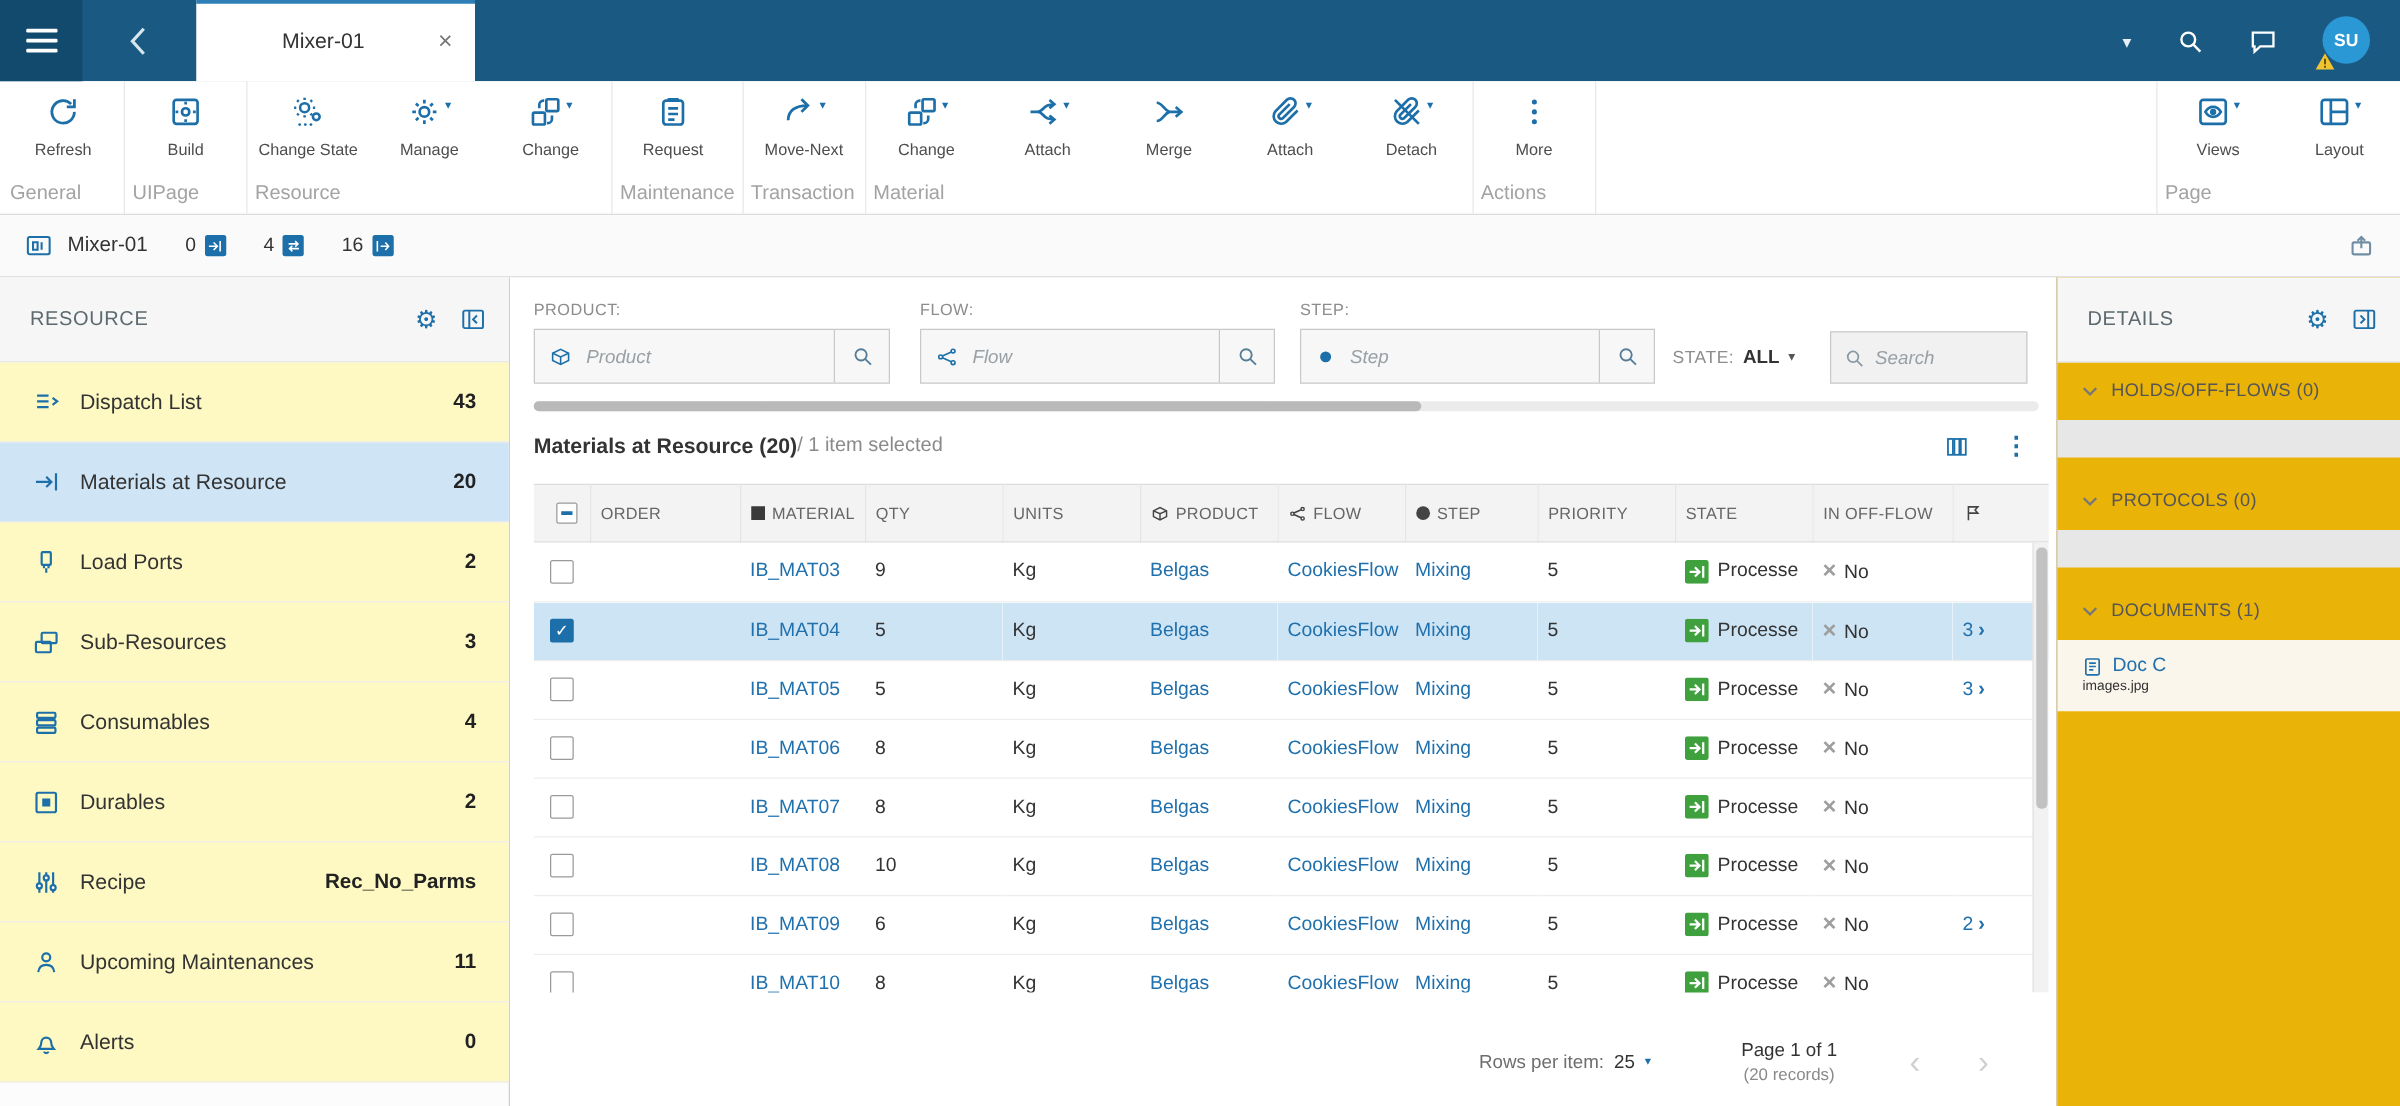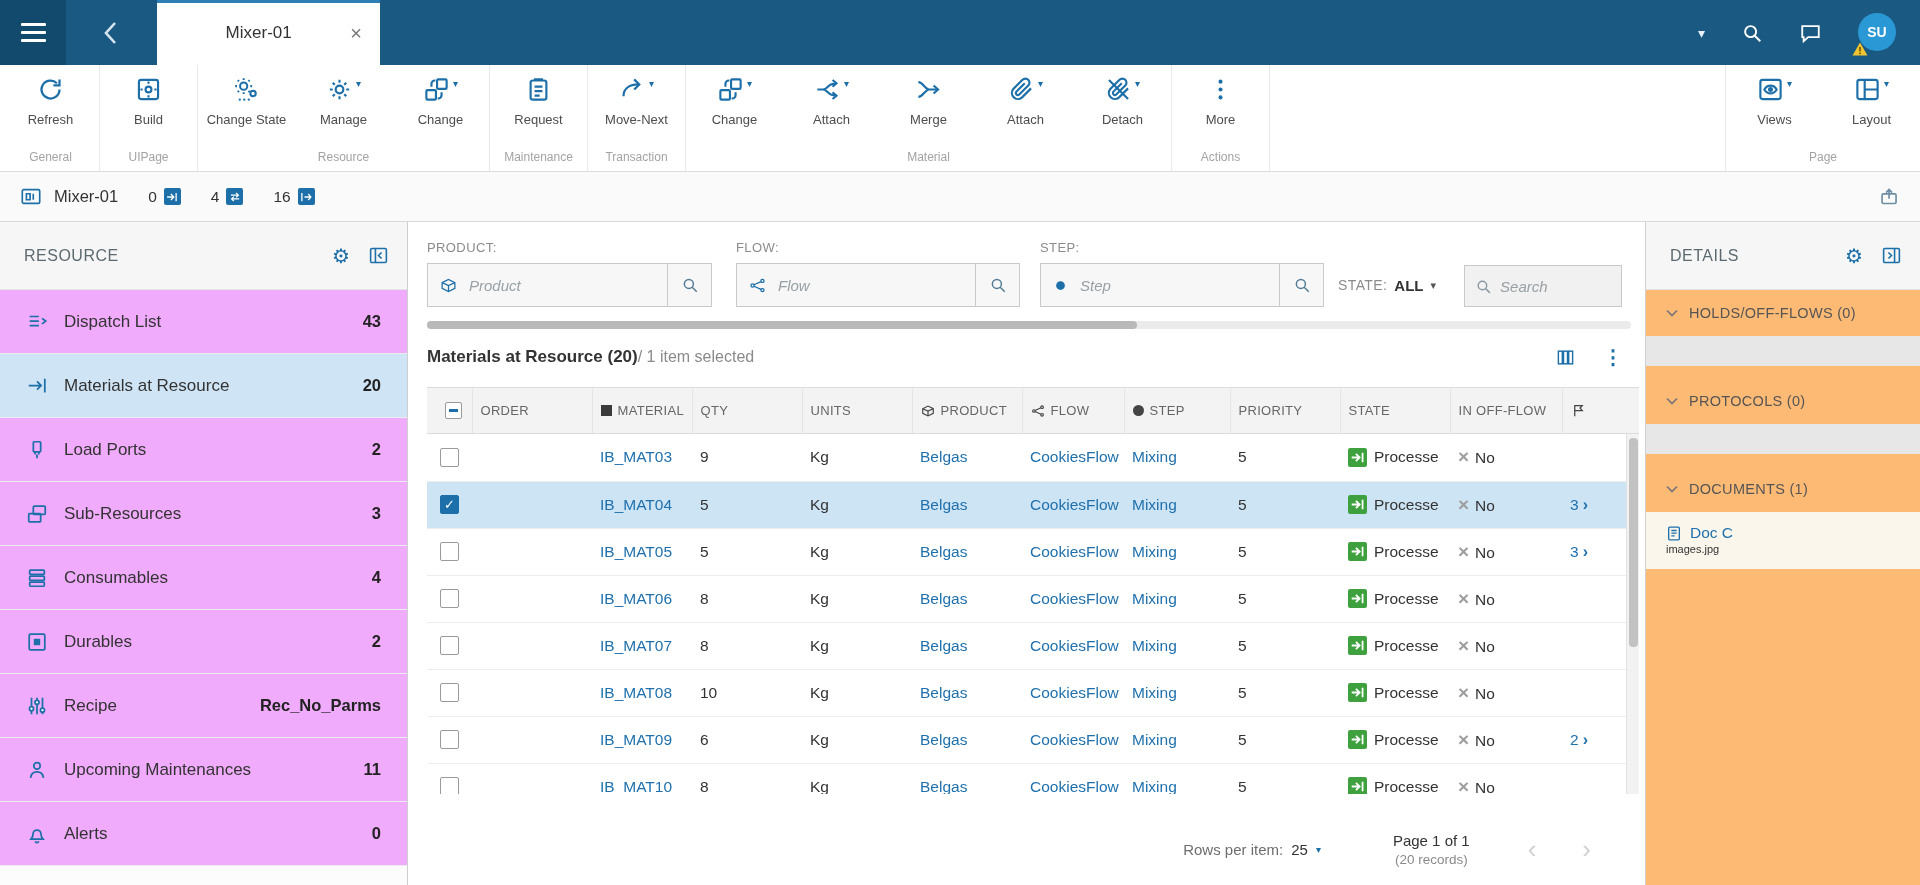--- a/index.html
+++ b/index.html
@@ -24,41 +24,41 @@
 
 
 .toolbar{height:107px;background:#fff;border-bottom:1px solid #dcdcdc;display:flex;padding-left:2px}
 .tb-group{display:flex;flex-direction:column;border-right:1px solid #e8e8e8}
 .tb-group.page{margin-left:auto;border-right:none;border-left:1px solid #e8e8e8}
 .tb-buttons{display:flex;flex:1}
 .tb-btn{width:97px;display:flex;flex-direction:column;align-items:center;padding-top:11px;cursor:pointer}
 .tb-ico{height:32px;display:flex;align-items:flex-start;gap:3px;color:#1c6fa8}
 .tb-caret{color:#1c6fa8;font-size:10px;margin-top:2px}
 .tb-label{font-size:13px;color:#4d4d4d;text-align:center;line-height:14px;margin-top:5px;max-width:92px}
-.tb-group-label{font-size:12px;color:#a3a3a3;text-align:center;padding:3px 6px 7px}
+.tb-group-label{font-size:16px;color:#a3a3a3;text-align:left;padding:3px 6px 7px}
 
 
 .subheader{height:50px;background:#fafafa;border-bottom:1px solid #d8d8d8;display:flex;align-items:center;padding:0 20px}
 .sh-title{font-size:16.5px;color:#333;margin-left:12px}
 .counter{display:flex;align-items:center;gap:7px;margin-left:30px;cursor:pointer}
 .counter:first-of-type{margin-left:38px}
 .counter .num{font-size:15.5px;color:#333}
 .badge{width:17px;height:17px;border-radius:2px;background:#1c6fa8;display:flex;align-items:center;justify-content:center}
 .sh-right{margin-left:auto}
 
 
 .content{display:flex;height:663px}
 
 
 .sidebar{width:408px;flex:none;background:#fcfcfc;border-right:1px solid #cfcfcf;display:flex;flex-direction:column}
 .panel-head{height:68px;display:flex;align-items:center;padding:0 18px 0 24px;background:#f6f6f6;border-bottom:1px solid #e4e4e4}
 .panel-head .ph-title{font-size:16px;color:#5c6a70;letter-spacing:.5px;flex:1}
 .panel-head .ph-icons{display:flex;align-items:center;gap:18px}
 .gear{color:#1c6fa8;font-size:20px;cursor:pointer;line-height:1}
-.side-item{height:64px;display:flex;align-items:center;padding:0 26px;border-bottom:1px solid #ececec;background:#f0abfc;cursor:pointer}
+.side-item{height:64px;display:flex;align-items:center;padding:0 26px;border-bottom:1px solid #ececec;background:#fef9c3;cursor:pointer}
 .side-item.selected{background:#cfe5f6}
 .side-item .si-ico{color:#1c6fa8;margin-right:16px;flex:none}
 .side-item .si-label{font-size:17px;color:#333;flex:1}
 .side-item .si-count{font-size:16.5px;color:#222;font-weight:bold}
 
 
 .main{flex:1;min-width:0;display:flex;flex-direction:column;padding-left:19px;padding-right:6px;background:#fff}
 .filters{display:flex;align-items:flex-end;margin-top:18px}
 .fblock{display:flex;flex-direction:column}
 .flabel{font-size:13px;color:#8c8c8c;letter-spacing:.4px;margin-bottom:8px}
@@ -112,21 +112,21 @@
 .pg-rpp .lbl{font-size:15px;color:#6e6e6e}
 .pg-rpp .val{font-size:15px;color:#333}
 .pg-rpp .caret{font-size:10px;color:#1c6fa8}
 .pg-info{text-align:center;margin-right:58px}
 .pg-info .l1{font-size:15px;color:#333}
 .pg-info .l2{font-size:13.5px;color:#8a8a8a;margin-top:3px}
 .pg-nav{display:flex;align-items:center;gap:46px}
 .pg-nav span{font-size:26px;color:#d0d0d0;cursor:pointer;line-height:1}
 
 
-.details{width:275px;flex:none;background:#fdba74;border-left:1px solid #cfcfcf;display:flex;flex-direction:column}
+.details{width:275px;flex:none;background:#eab308;border-left:1px solid #cfcfcf;display:flex;flex-direction:column}
 .dsec-head{height:46px;display:flex;align-items:center;padding:0 20px;cursor:pointer}
 .dsec-head .dlabel{font-size:14.5px;color:#555;letter-spacing:.3px;margin-left:11px}
 .dbar{height:30px;background:#e7e7e7;margin-bottom:12px}
 .doc-block{background:#faf6ec;padding:12px 20px 14px}
 .doc-row{display:flex;align-items:center;gap:8px;cursor:pointer}
 .doc-name{font-size:15.5px;color:#1f70ad}
 .doc-file{font-size:11px;color:#333;margin-top:1px}
 </style>
 </head>
 <body>

